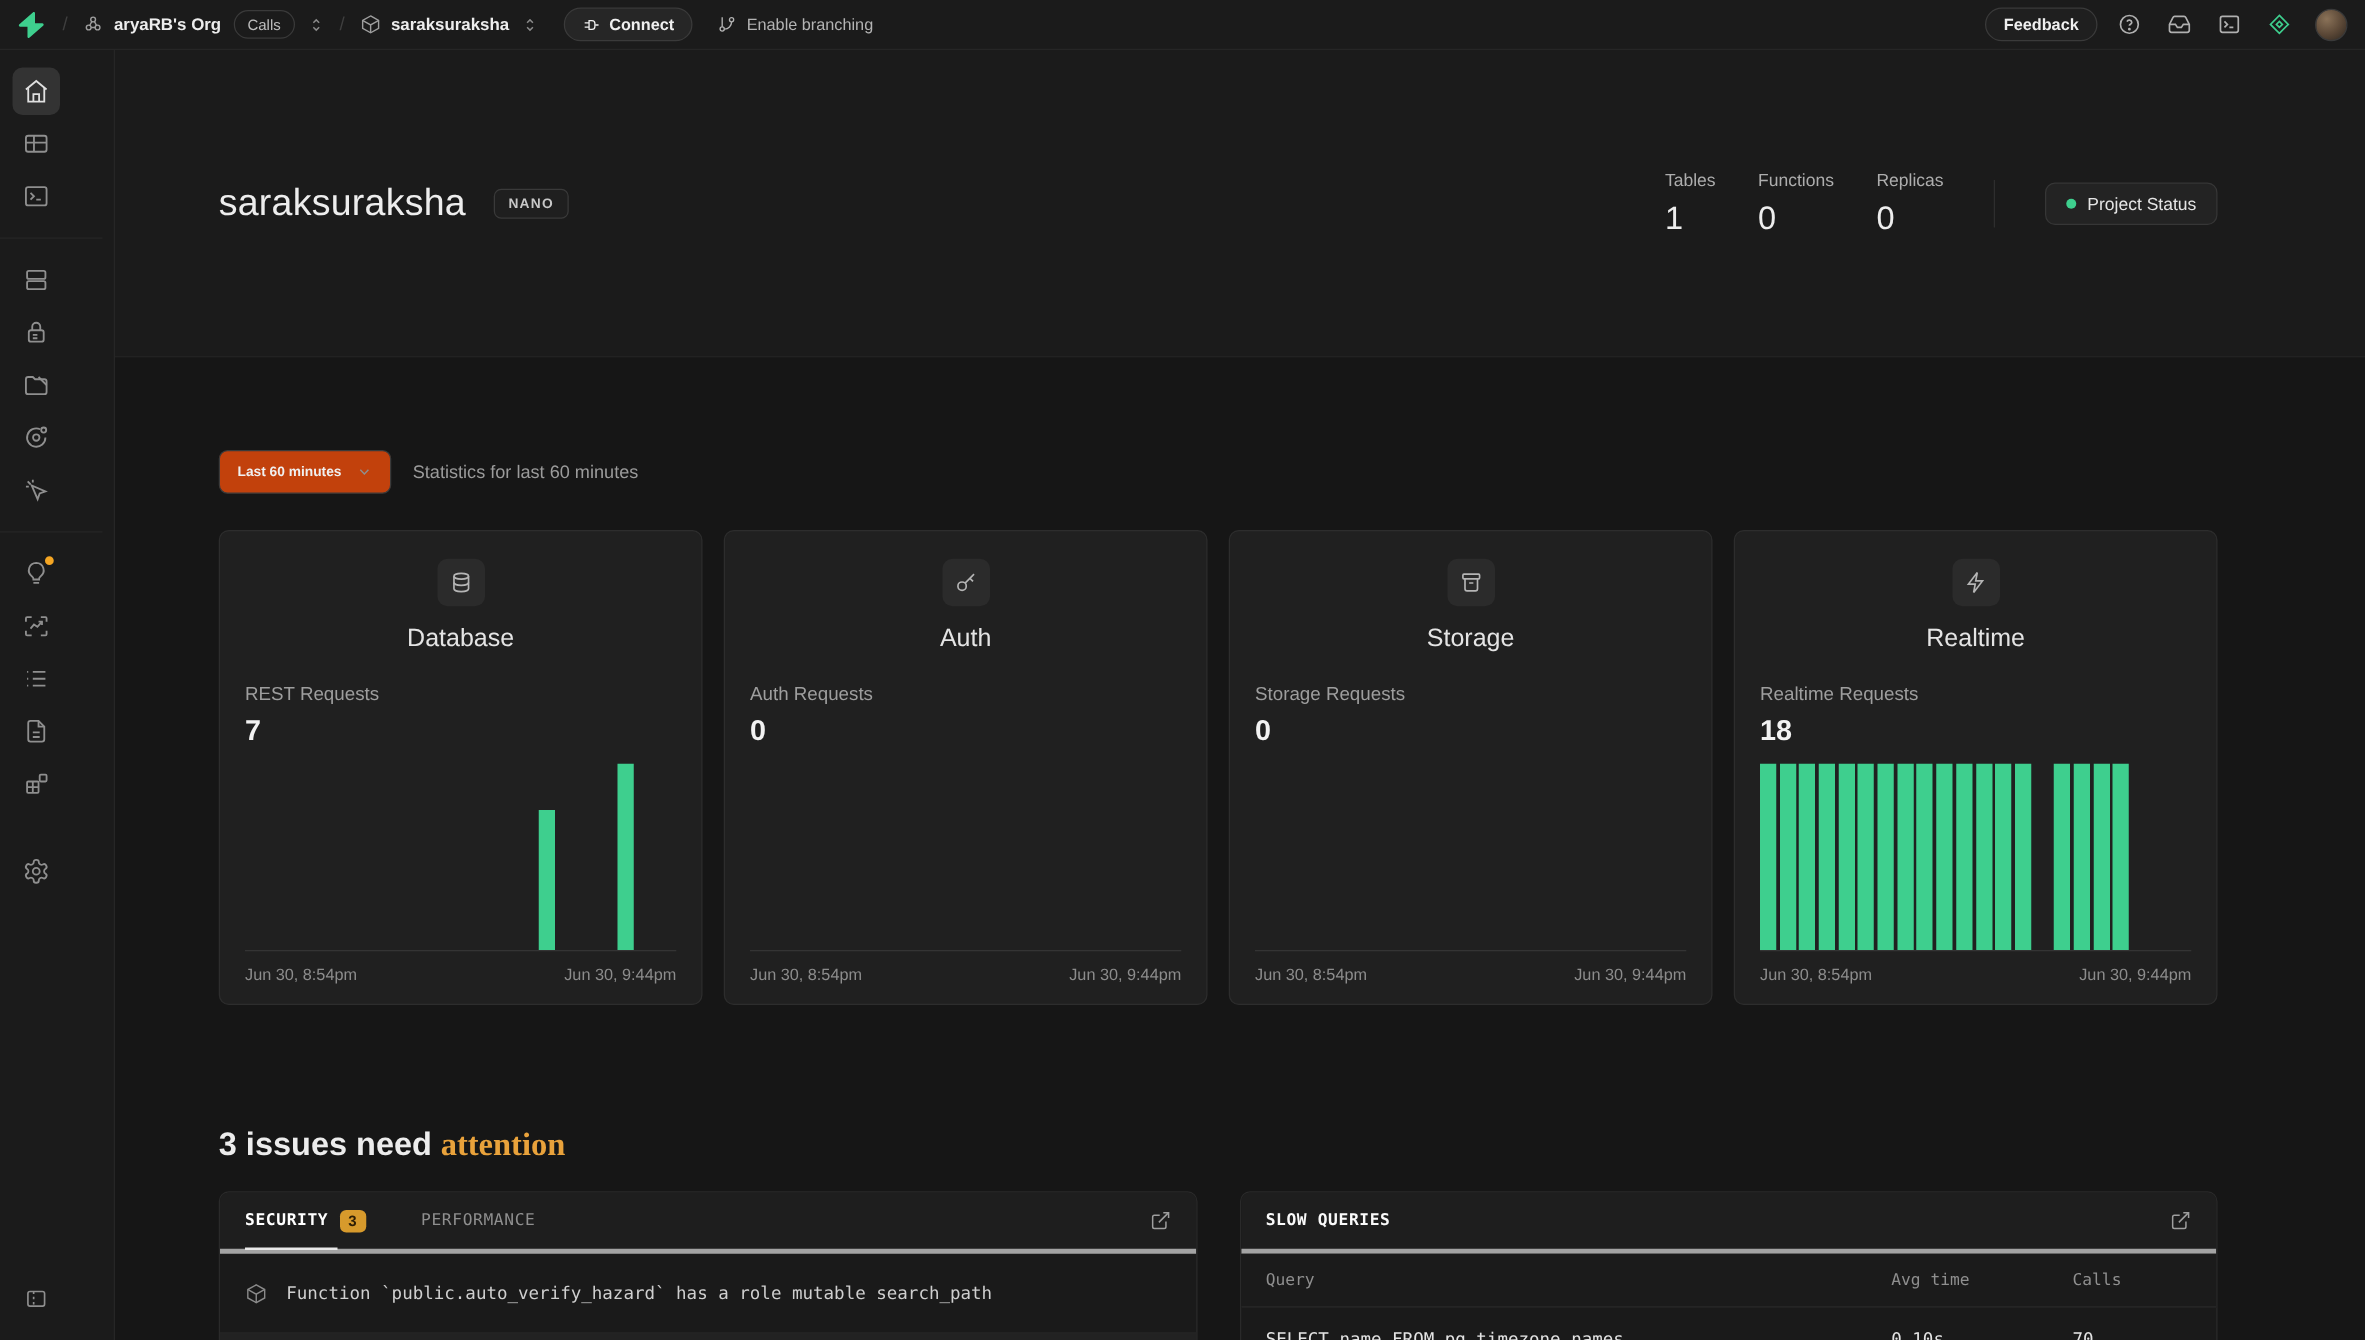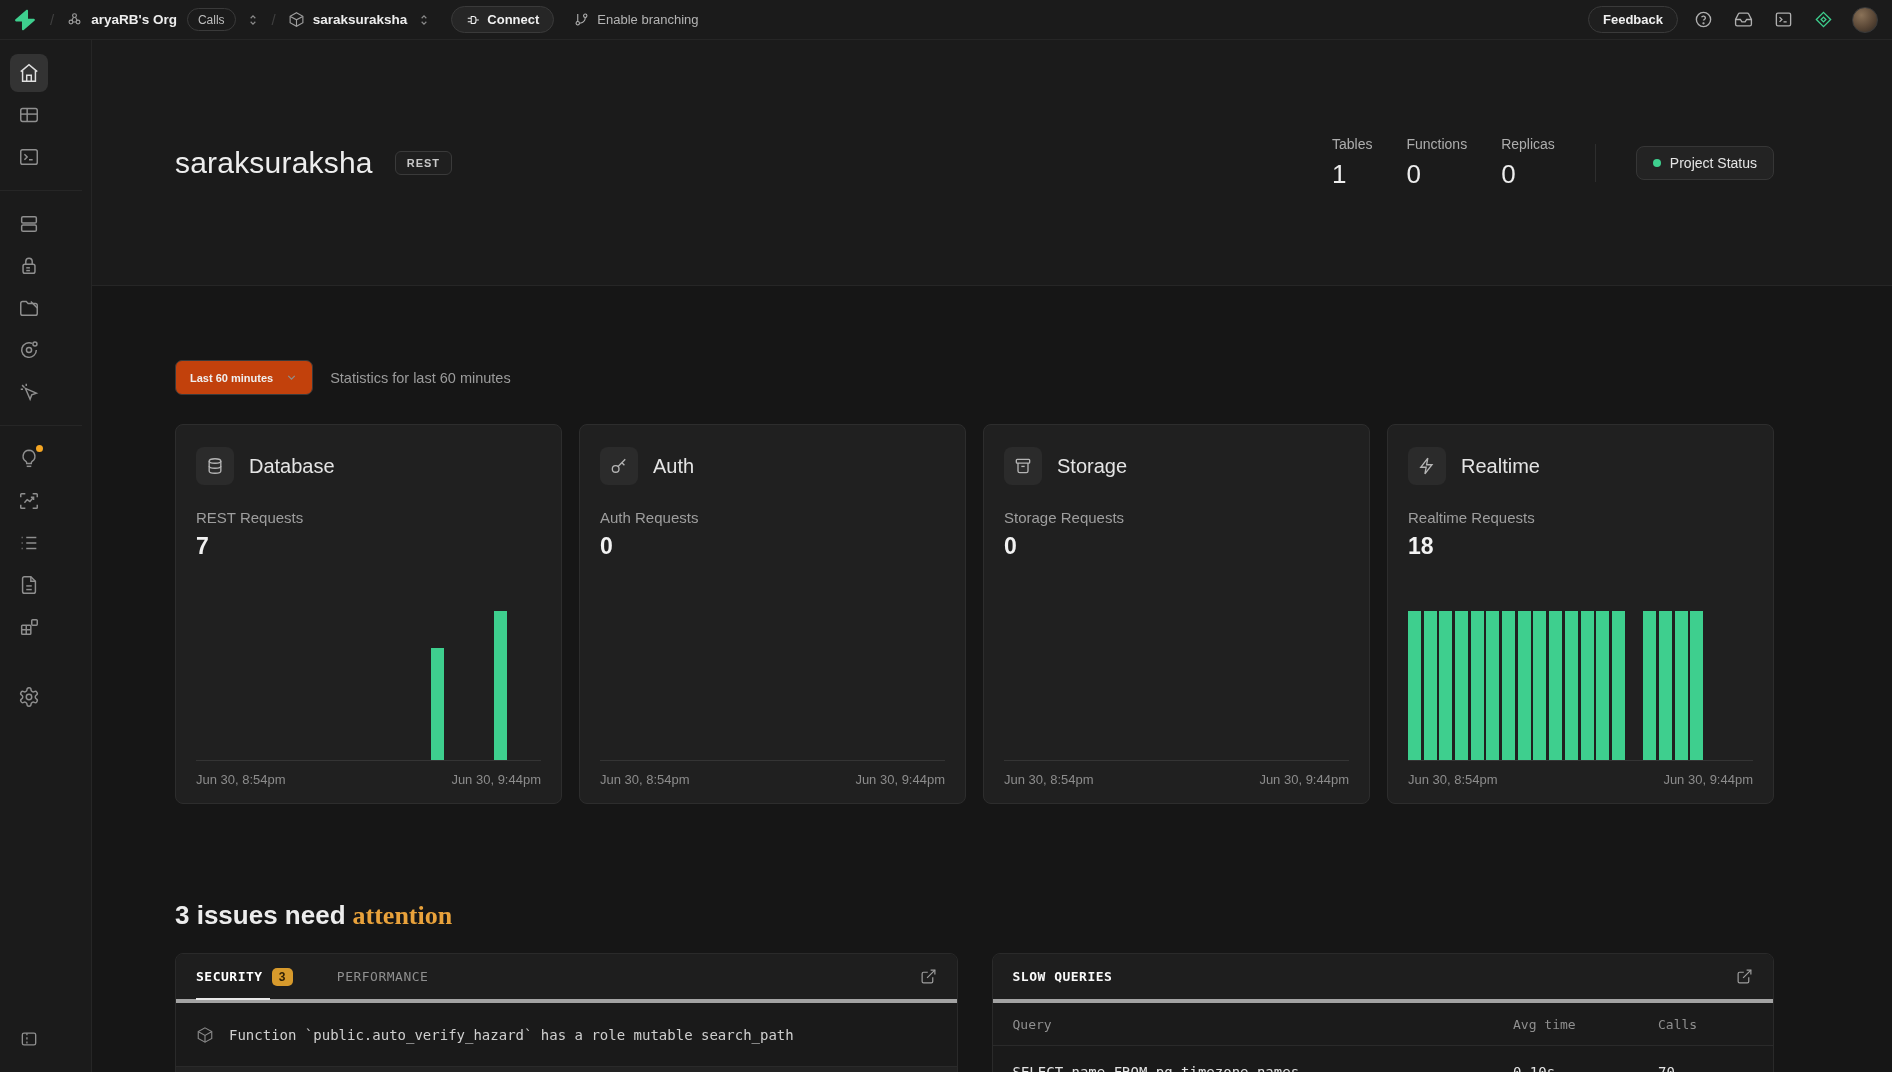--- a/index.html
+++ b/index.html
@@ -62,21 +62,21 @@
   .content { padding:74px 118px 0 83px; background:#161616; }
   .filter-row { display:flex; align-items:center; gap:17px; }
   .range-btn { display:flex; align-items:center; gap:12px; background:#c2410c; border:1px solid #3a3a3a;
     border-radius:7px; height:35px; padding:0 14px; font-size:11px; font-weight:600; color:#f0f0f0; cursor:pointer; }
   .range-btn .chev { color:#8f8f8f; }
   .filter-desc { font-size:14.5px; color:#9b9b9b; }
 
   .cards { display:grid; grid-template-columns:repeat(4,1fr); gap:17px; margin-top:29px; }
   .card { height:380px; background:#202020; border:1px solid #2d2d2d; border-radius:8px;
     padding:22px 20px 16px; display:flex; flex-direction:column; cursor:pointer; }
-  .card-head { display:flex; align-items:center; gap:15px; }
+  .card-head { display:flex; align-items:center; gap:15px;flex-direction:column; }
   .icon-box { width:38px; height:38px; border-radius:8px; background:#2b2b2b; display:flex;
     align-items:center; justify-content:center; color:#b5b5b5; }
   .card-title { font-size:20px; font-weight:500; color:#e4e4e4; }
   .metric-label { margin-top:24px; font-size:15px; color:#9e9e9e; }
   .metric-value { margin-top:7px; font-size:23px; font-weight:600; color:#f2f2f2; }
   .chart { margin-top:auto; height:150px; position:relative; border-bottom:1px solid #343434; }
   .bar { position:absolute; bottom:0; width:13px; background:#3ecf8e; }
   .card-x { display:flex; justify-content:space-between; margin-top:11px; font-size:13px; color:#8c8c8c; }
 
   .issues-h { margin-top:96px; font-size:26px; font-weight:700; color:#ececec; }
@@ -348,21 +348,21 @@
             <line x1="9.5" y1="5" x2="9.5" y2="19" stroke-dasharray="2.5 2.5"></line>
           </svg>
         </span>
     </div>
   </nav>
 
   <main>
     <section class="band">
       <div class="band-left">
         <h1 class="proj-title">saraksuraksha</h1>
-        <span class="compute-badge">REST</span>
+        <span class="compute-badge">NANO</span>
       </div>
       <div class="band-right">
         <div class="stat">
           <div class="stat-label">Tables</div>
           <div class="stat-value">1</div>
         </div>
         <div class="stat">
           <div class="stat-label">Functions</div>
           <div class="stat-value">0</div>
         </div>

